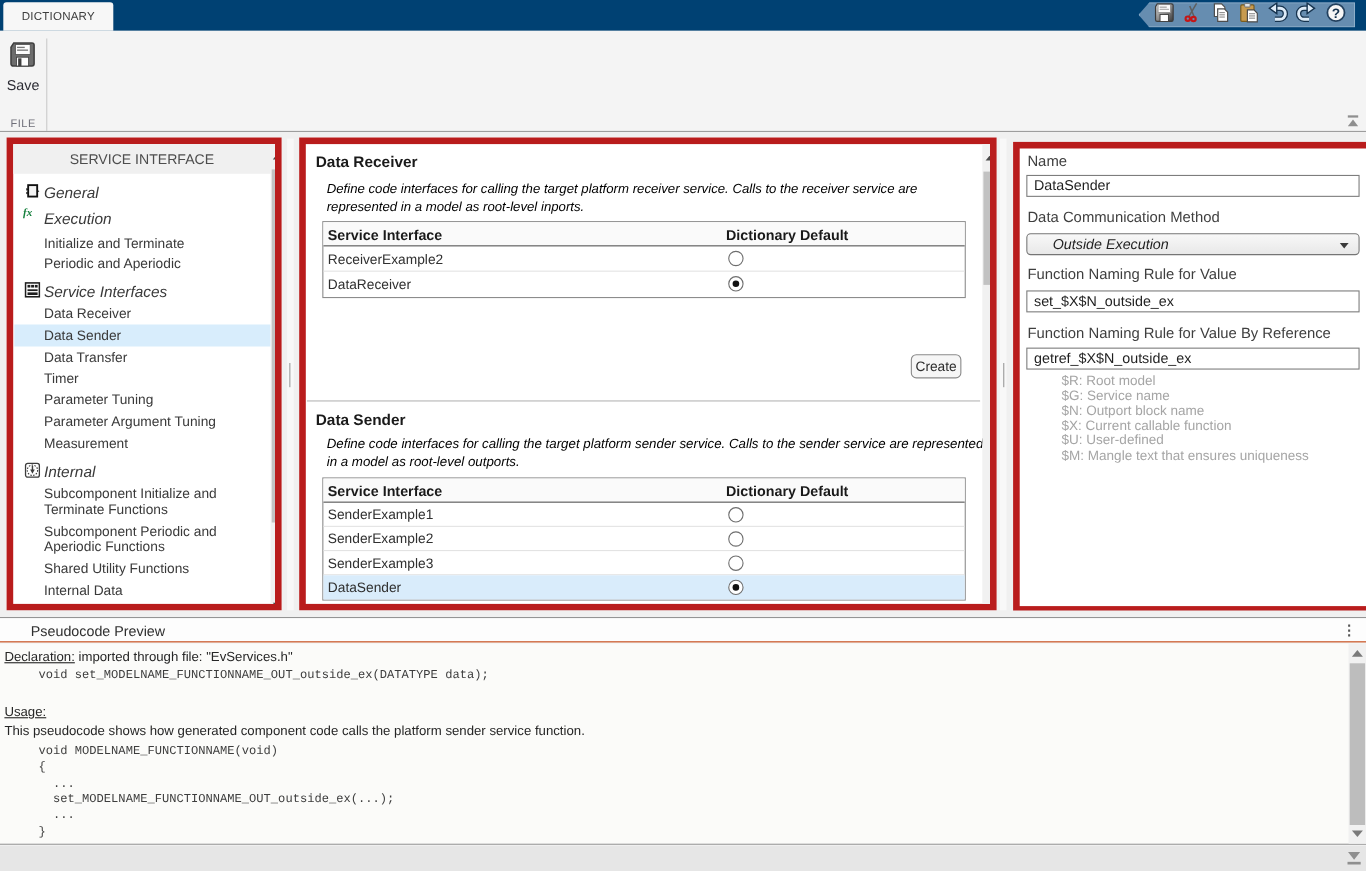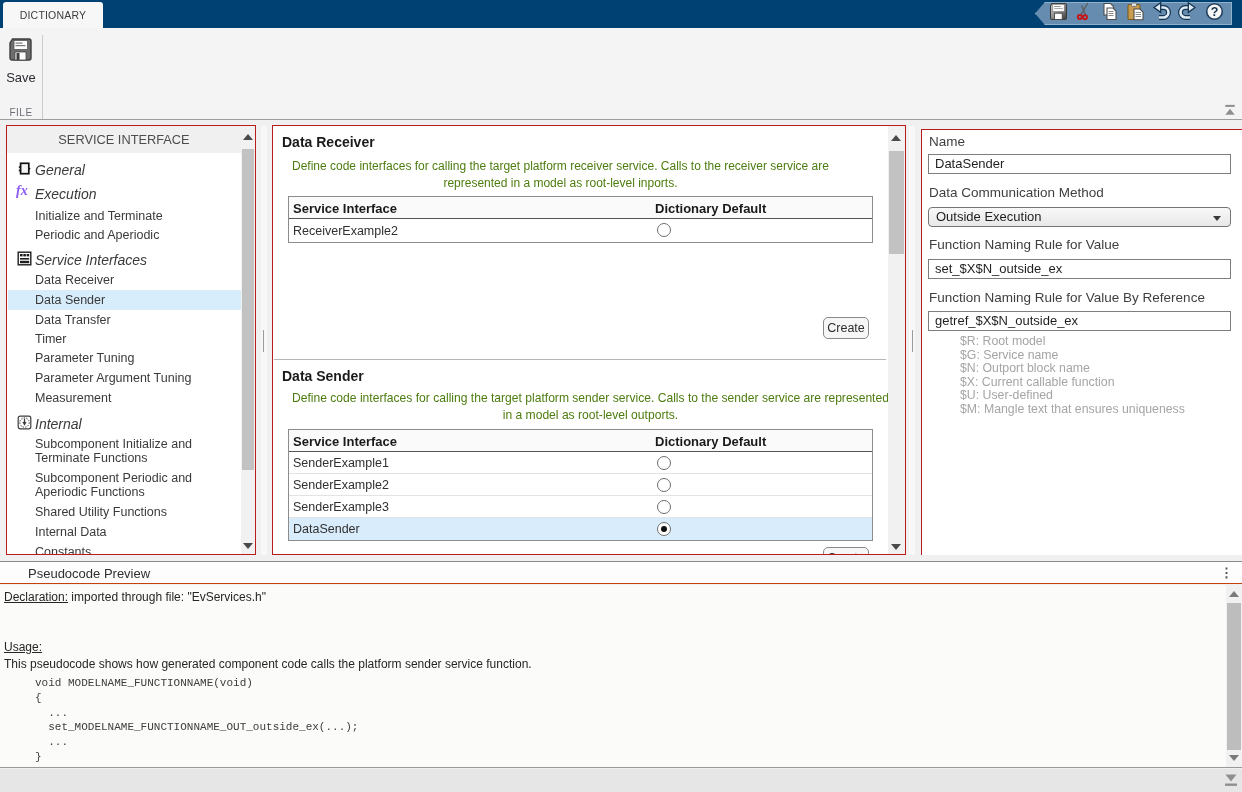--- a/index.html
+++ b/index.html
@@ -14,62 +14,62 @@
 .qi { position:absolute; top:2px; width:19px; height:19px; }
 
 
 #ribbon { position:absolute; left:0; top:28px; width:1242px; height:92px; background:#f4f4f4; border-bottom:1px solid #9d9d9d; }
 #ribbon .sep { position:absolute; left:42px; top:7px; width:1px; height:84px; background:#cbcbcb; }
 #savelabel { position:absolute; left:0px; top:42px; width:42px; text-align:center; font-size:13px; color:#2c2c34; }
 #filelabel { position:absolute; left:0px; top:79px; width:42px; text-align:center; font-size:10px; color:#6e6e78; letter-spacing:0.5px; }
 #collapseribbon { position:absolute; left:1224px; top:76px; width:12px; height:12px; }
 
 
-.panel { position:absolute; background:#fff; border:1px solid #b91c1c; overflow:hidden; }
+.panel { position:absolute; background:#fff; border:6px solid #b91c1c; overflow:hidden; }
 #leftpanel { left:6px; top:125px; width:250px; height:430px; }
 #midpanel { left:272px; top:125px; width:634px; height:430px; }
 #rightpanel { left:921px; top:129px; width:364px; height:428px; }
 
 
 #lphead { position:absolute; left:0; top:0; width:234px; height:27px; background:#f0f0f0; color:#4d4d4d; font-size:12.8px; text-align:center; line-height:27px; }
 #lpheadbg { position:absolute; left:234px; top:0; width:14px; height:27px; background:#f0f0f0; }
 .titem { position:absolute; left:28px; color:#3a3a3a; font-size:14px; white-space:nowrap;font-style:italic; }
 .citem { position:absolute; left:28px; color:#3a3a3a; font-size:12.5px; line-height:13.6px; white-space:nowrap; }
 .ticon { position:absolute; left:10px; width:15px; height:15px; }
 #dshl { position:absolute; left:1px; top:164px; width:233px; height:20px; background:#d8edfc; }
 
 
 .sbtrack { position:absolute; background:#f1f1f1; }
 .sbthumb { position:absolute; background:#c2c2c2; }
 .arrow-up { width:0; height:0; border-left:5px solid transparent; border-right:5px solid transparent; border-bottom:6px solid #4a4a4a; position:absolute; }
 .arrow-dn { width:0; height:0; border-left:5px solid transparent; border-right:5px solid transparent; border-top:6px solid #4a4a4a; position:absolute; }
 
 
 .mheading { position:absolute; left:9px; font-size:14px; font-weight:bold; color:#1a1a1a; }
-.mdesc { position:absolute; left:19px; font-size:12px; color:#4d7c0f; line-height:17px;text-align:center; }
+.mdesc { position:absolute; left:19px; font-style:italic; font-size:12px; color:#000000; line-height:17px; }
 .mdesc.wide { font-size:12.1px; }
 .mtable { position:absolute; left:15px; width:585px; border:1px solid #8c8c8c; background:#fff; }
 .mth { height:22px; background:#fafafa; border-bottom:1px solid #555; position:relative; }
 .mth b { position:absolute; top:4px; font-size:13px; color:#1a1a1a; }
 .mth b.c2, .mrow .radio { }
 .mrow { height:23px; border-bottom:1px solid #e3e3e3; position:relative; font-size:12.5px; color:#303030; }
 .mrow:last-child { border-bottom:none; }
 .mrow.r22 { height:22px; }
 .mrow.r22 span { top:4px; }
 .mrow.r22 .radio { top:3.5px; }
 .mrow span { position:absolute; left:4px; top:5px; }
 .radio { position:absolute; left:368px; top:4px; width:14px; height:14px; border:1px solid #6e6e6e; border-radius:50%; background:#fff; }
 .radio.sel::after { content:""; position:absolute; left:3px; top:3px; width:6px; height:6px; border-radius:50%; background:#111; }
 .createbtn { position:absolute; width:46px; height:22px; background:#f6f6f6; border:1px solid #8a8a8a; border-radius:5px; font-size:12.5px; color:#2e2e2e; text-align:center; line-height:20px; }
 #middivider { position:absolute; left:1px; top:233px; width:612px; height:1px; background:#b5b5b5; }
 
 
 .rlabel { position:absolute; left:7px; font-size:13.5px; color:#3f3f3f; white-space:nowrap; }
 .rinput { position:absolute; left:6px; width:303px; height:20px; border:1px solid #7d7d7d; background:#fff; font-size:13px; color:#1f1f1f; line-height:18px; padding-left:6px; white-space:nowrap; }
-#rcombo { position:absolute; left:6px; top:77px; width:303px; height:20px; border:1px solid #757575; border-radius:4px; background:linear-gradient(#f8f8f8,#e8e8e8); font-size:13px; color:#1f1f1f; line-height:18px; padding-left:7px; }
+#rcombo { position:absolute; left:6px; top:77px; width:303px; height:20px; border:1px solid #757575; border-radius:4px; background:linear-gradient(#f8f8f8,#e8e8e8); font-size:13px; color:#1f1f1f; line-height:18px; padding-left:23px;font-style:italic; }
 #rcombo::after { content:""; position:absolute; right:9px; top:8px; width:0; height:0; border-left:4px solid transparent; border-right:4px solid transparent; border-top:5px solid #3a3a3a; }
 .rhint { position:absolute; left:14px; font-size:12.3px; color:#a5a5a5; line-height:13.6px; white-space:nowrap;margin-left:24px; }
 
 
 .grip { position:absolute; width:1px; height:22px; background:#9a9a9a; }
 
 
 #bottom { position:absolute; left:0; top:555px; width:1242px; height:237px; background:#f0f0f0; }
 #bottborder { position:absolute; left:0; top:6px; width:1242px; height:1px; background:#8a8a8a; }
 #bothead { position:absolute; left:0; top:7px; width:1242px; height:22px; background:#fdfdfd; border-bottom:1px solid #c2410c; }
@@ -163,21 +163,21 @@
   <div id="lphead">SERVICE INTERFACE</div>
     <div id="lpheadbg"></div>
   <div id="dshl"></div>
 
   <svg class="ticon" style="top:35px" viewBox="0 0 15 15">
     <rect x="3.6" y="2.3" width="8.2" height="10.4" fill="#f4f4f4" stroke="#111" stroke-width="1.7"></rect>
     <path d="M1.9 4.9 l2 1.2 -2 1.2 Z" fill="#111"></path>
     <path d="M1.9 8.3 l2 1.2 -2 1.2 Z" fill="#111"></path>
     <path d="M11.7 6.5 l2.1 1.3 -2.1 1.3 Z" fill="#111"></path>
   </svg>
-  <div class="abs" style="left:9px; top:57px; font-family:'Liberation Serif',serif; font-style:italic; font-weight:bold; font-size:14px; color:#8b5cf6;">fx</div>
+  <div class="abs" style="left:9px; top:57px; font-family:'Liberation Serif',serif; font-style:italic; font-weight:bold; font-size:10px; color:#15803d;">fx</div>
   <svg class="ticon" style="top:125px" viewBox="0 0 15 15">
     <rect x="1.2" y="1.2" width="12.6" height="12.6" fill="#fff" stroke="#1e1e1e" stroke-width="1.4"></rect>
     <rect x="3" y="3" width="2.6" height="2.4" fill="#1e1e1e"></rect>
       <rect x="6.3" y="3" width="2.6" height="2.4" fill="#1e1e1e"></rect>
       <rect x="9.6" y="3" width="2.6" height="2.4" fill="#1e1e1e"></rect>
     <rect x="3" y="7" width="9.2" height="1.6" fill="#1e1e1e"></rect>
     <rect x="3" y="9.8" width="9.2" height="2.4" fill="#1e1e1e"></rect>
   </svg>
   <svg class="ticon" style="top:289px" viewBox="0 0 15 15">
     <rect x="1.2" y="1.2" width="12.6" height="12.6" rx="2" fill="#fff" stroke="#3d3d3d" stroke-width="1.2"></rect>
@@ -216,20 +216,24 @@
   <div class="mdesc" style="top:32px">Define code interfaces for calling the target platform receiver service. Calls to the receiver service are<br>represented in a model as root-level inports.</div>
   <div class="mtable" style="top:70px">
     <div class="mth">
         <b style="left:4px">Service Interface</b>
         <b style="left:366px">Dictionary Default</b>
       </div>
     <div class="mrow">
         <span>ReceiverExample2</span>
         <div class="radio"></div>
       </div>
+    <div class="mrow">
+        <span>DataReceiver</span>
+        <div class="radio sel"></div>
+      </div>
   </div>
   <div class="createbtn" style="left:550px; top:191px;">Create</div>
   <div id="middivider"></div>
   <div class="mheading" style="top:242px">Data Sender</div>
   <div class="mdesc wide" style="top:264px">Define code interfaces for calling the target platform sender service. Calls to the sender service are represented<br>in a model as root-level outports.</div>
   <div class="mtable" style="top:303px">
     <div class="mth">
         <b style="left:4px">Service Interface</b>
         <b style="left:366px">Dictionary Default</b>
       </div>
@@ -276,20 +280,21 @@
 <div class="grip" style="left:912px; top:330px;"></div>
 
 <div id="bottom">
   <div id="bottborder"></div>
   <div id="bothead">
       <span>Pseudocode Preview</span>
       <div id="botmenu">⋮</div>
     </div>
   <div id="botcontent">
     <div class="sans" style="left:4px; top:5px;"><u>Declaration:</u> imported through file: "EvServices.h"</div>
+    <div class="code" style="left:35px; top:22px;">void set_MODELNAME_FUNCTIONNAME_OUT_outside_ex(DATATYPE data);</div>
     <div class="sans" style="left:4px; top:55px;"><u>Usage:</u></div>
     <div class="sans" style="left:4px; top:72px;">This pseudocode shows how generated component code calls the platform sender service function.</div>
     <div class="code" style="left:35px; top:91px;">void MODELNAME_FUNCTIONNAME(void)
 {
   ...
   set_MODELNAME_FUNCTIONNAME_OUT_outside_ex(...);
   ...
 }</div>
 
     <div class="sbtrack" style="left:1226px; top:0; width:16px; height:182px;"></div>

